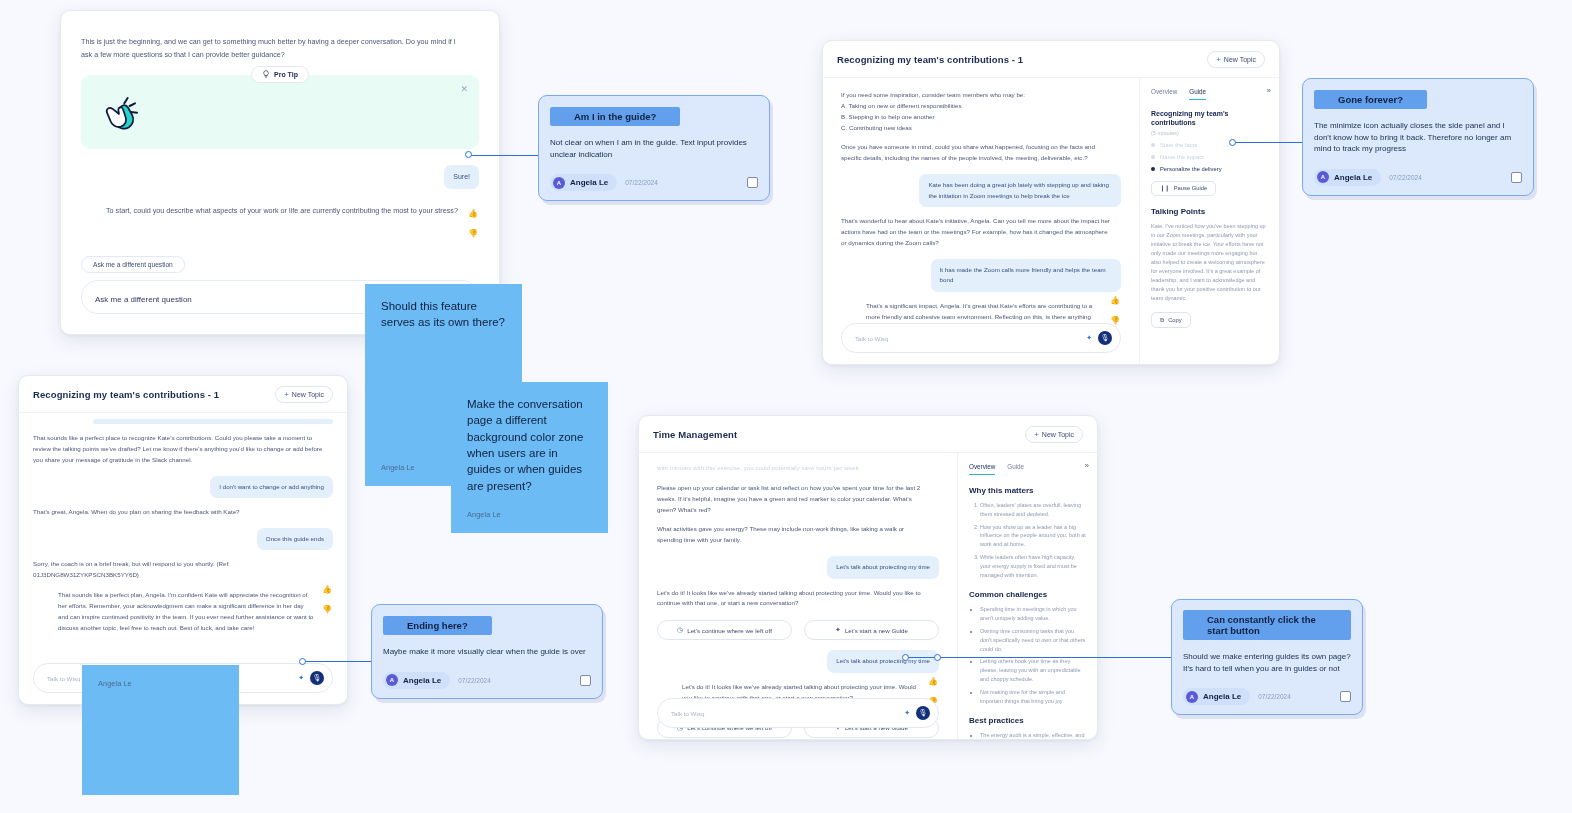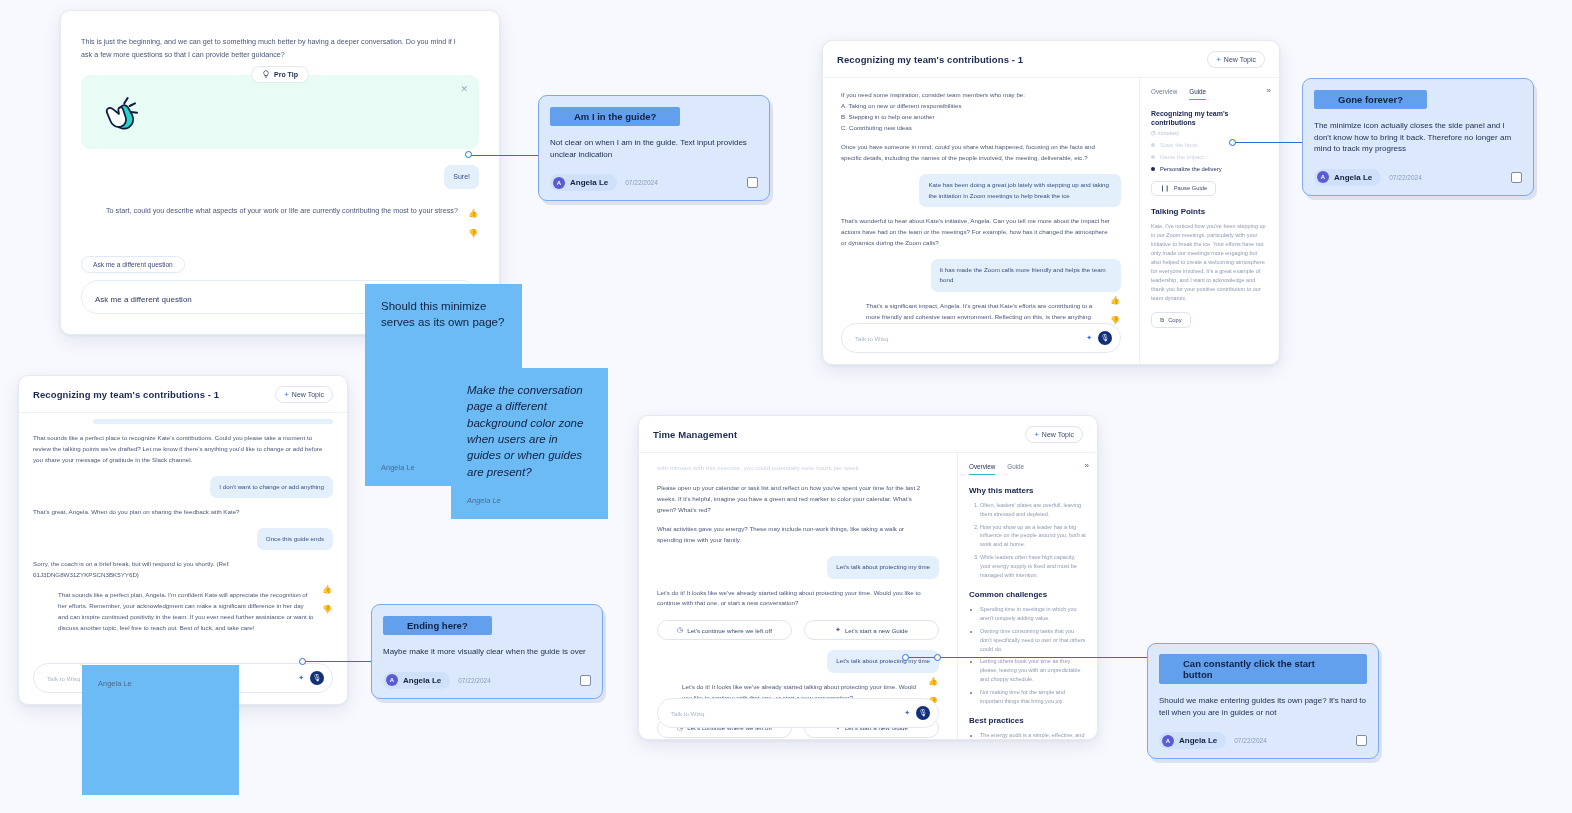--- a/index.html
+++ b/index.html
@@ -391,25 +391,25 @@
   <div class="knob" style="left:1229px; top:139px;"></div>
 
   <div class="conn" style="left:303px; top:661px; width:72px;"></div>
   <div class="knob" style="left:299px; top:658px;"></div>
 
   <div class="conn" style="left:906px; top:657px; width:268px;"></div>
   <div class="knob" style="left:902px; top:654px;"></div>
   <div class="knob" style="left:934px; top:654px;"></div>
 
   <div class="sticky" style="left:365px; top:284px; width:157px; height:202px;">
-    <div class="stext">Should this minimize serves as its own page?</div>
+    <div class="stext">Should this feature serves as its own there?</div>
     <div class="sauthor">Angela Le</div>
   </div>
 
-  <div class="sticky" style="left:451px; top:368px; width:157px; height:151px;font-style:italic;">
+  <div class="sticky" style="left:451px; top:382px; width:157px; height:151px;">
     <div class="stext">Make the conversation page a different background color zone when users are in guides or when guides are present?</div>
     <div class="sauthor">Angela Le</div>
   </div>
 
   <div class="sticky" style="left:82px; top:665px; width:157px; height:130px;">
     <div class="sauthor">Angela Le</div>
   </div>
 
   <div class="ccard" style="left:538px; top:95px; width:232px;">
     <span class="ctag">Am I in the guide?</span>
@@ -443,21 +443,21 @@
     <div class="cfoot">
       <span class="who">
         <span class="avatar">A</span>
         <span class="who-name">Angela Le</span>
       </span>
       <span class="cdate">07/22/2024</span>
       <span class="cbox"></span>
     </div>
   </div>
 
-  <div class="ccard" style="left:1147px; top:599px; width:232px;margin-top:44px;">
+  <div class="ccard" style="left:1171px; top:599px; width:192px;">
     <span class="ctag">Can constantly click the start button</span>
     <div class="cbody">Should we make entering guides its own page? It's hard to tell when you are in guides or not</div>
     <div class="cfoot">
       <span class="who">
         <span class="avatar">A</span>
         <span class="who-name">Angela Le</span>
       </span>
       <span class="cdate">07/22/2024</span>
       <span class="cbox"></span>
     </div>

